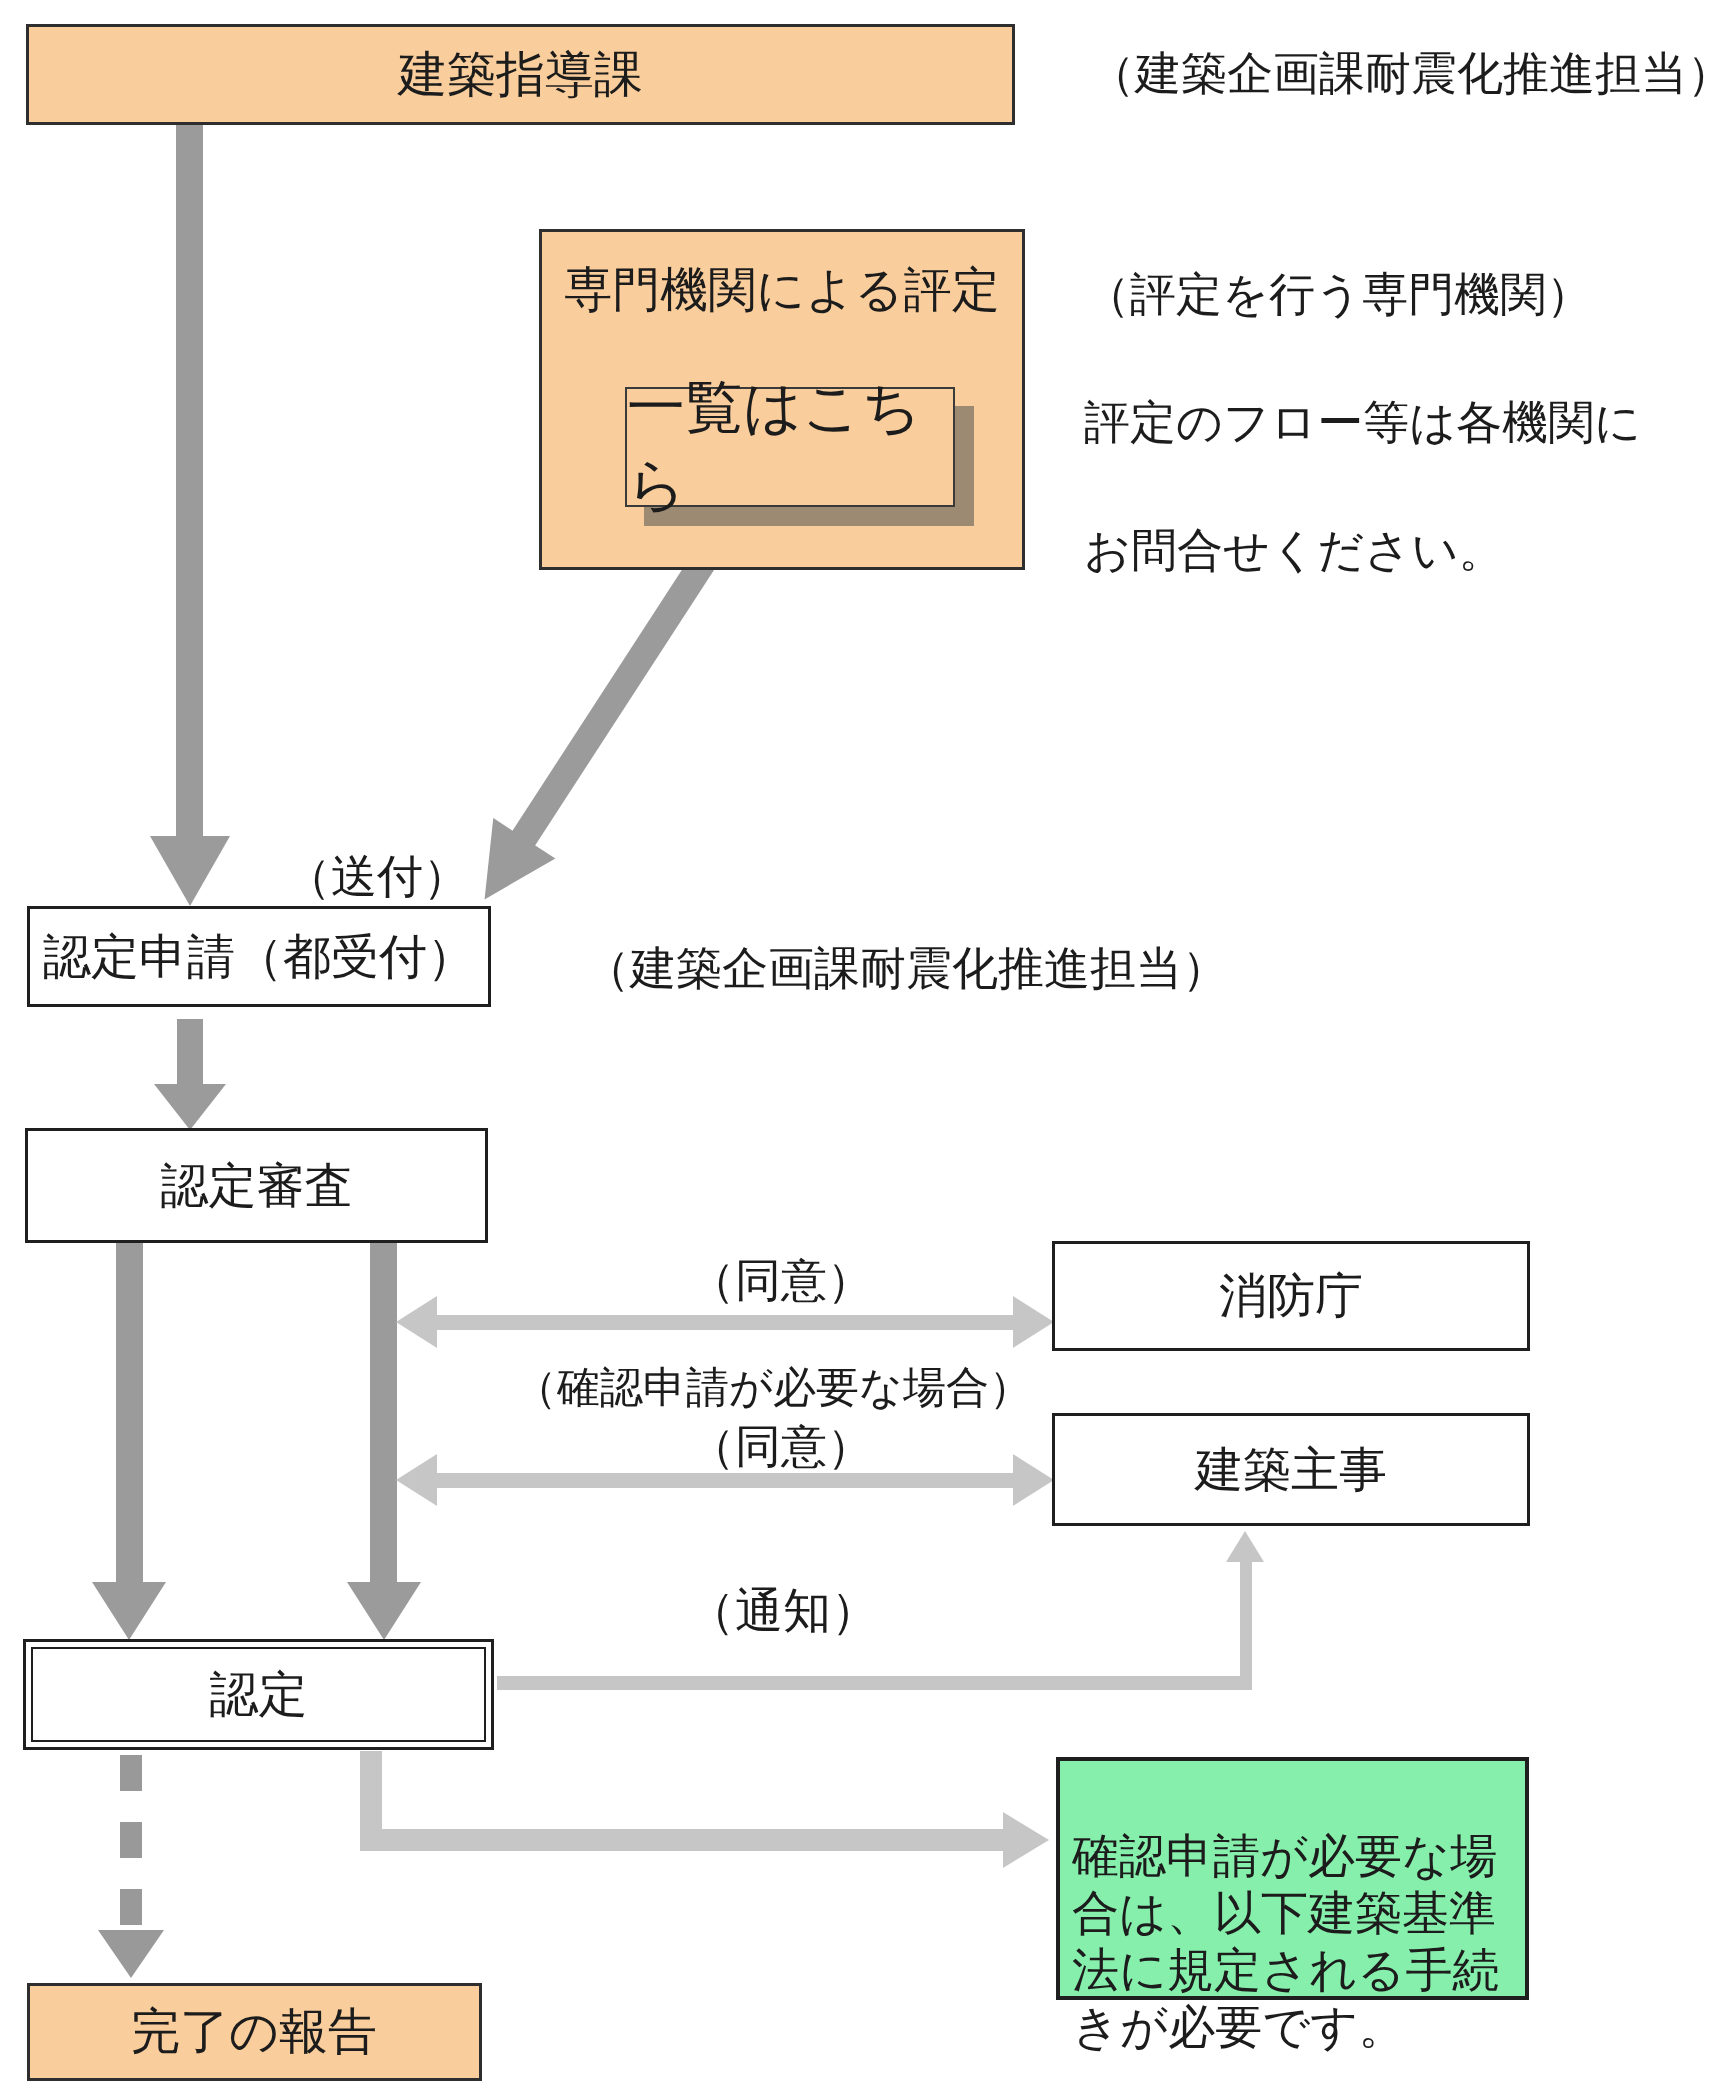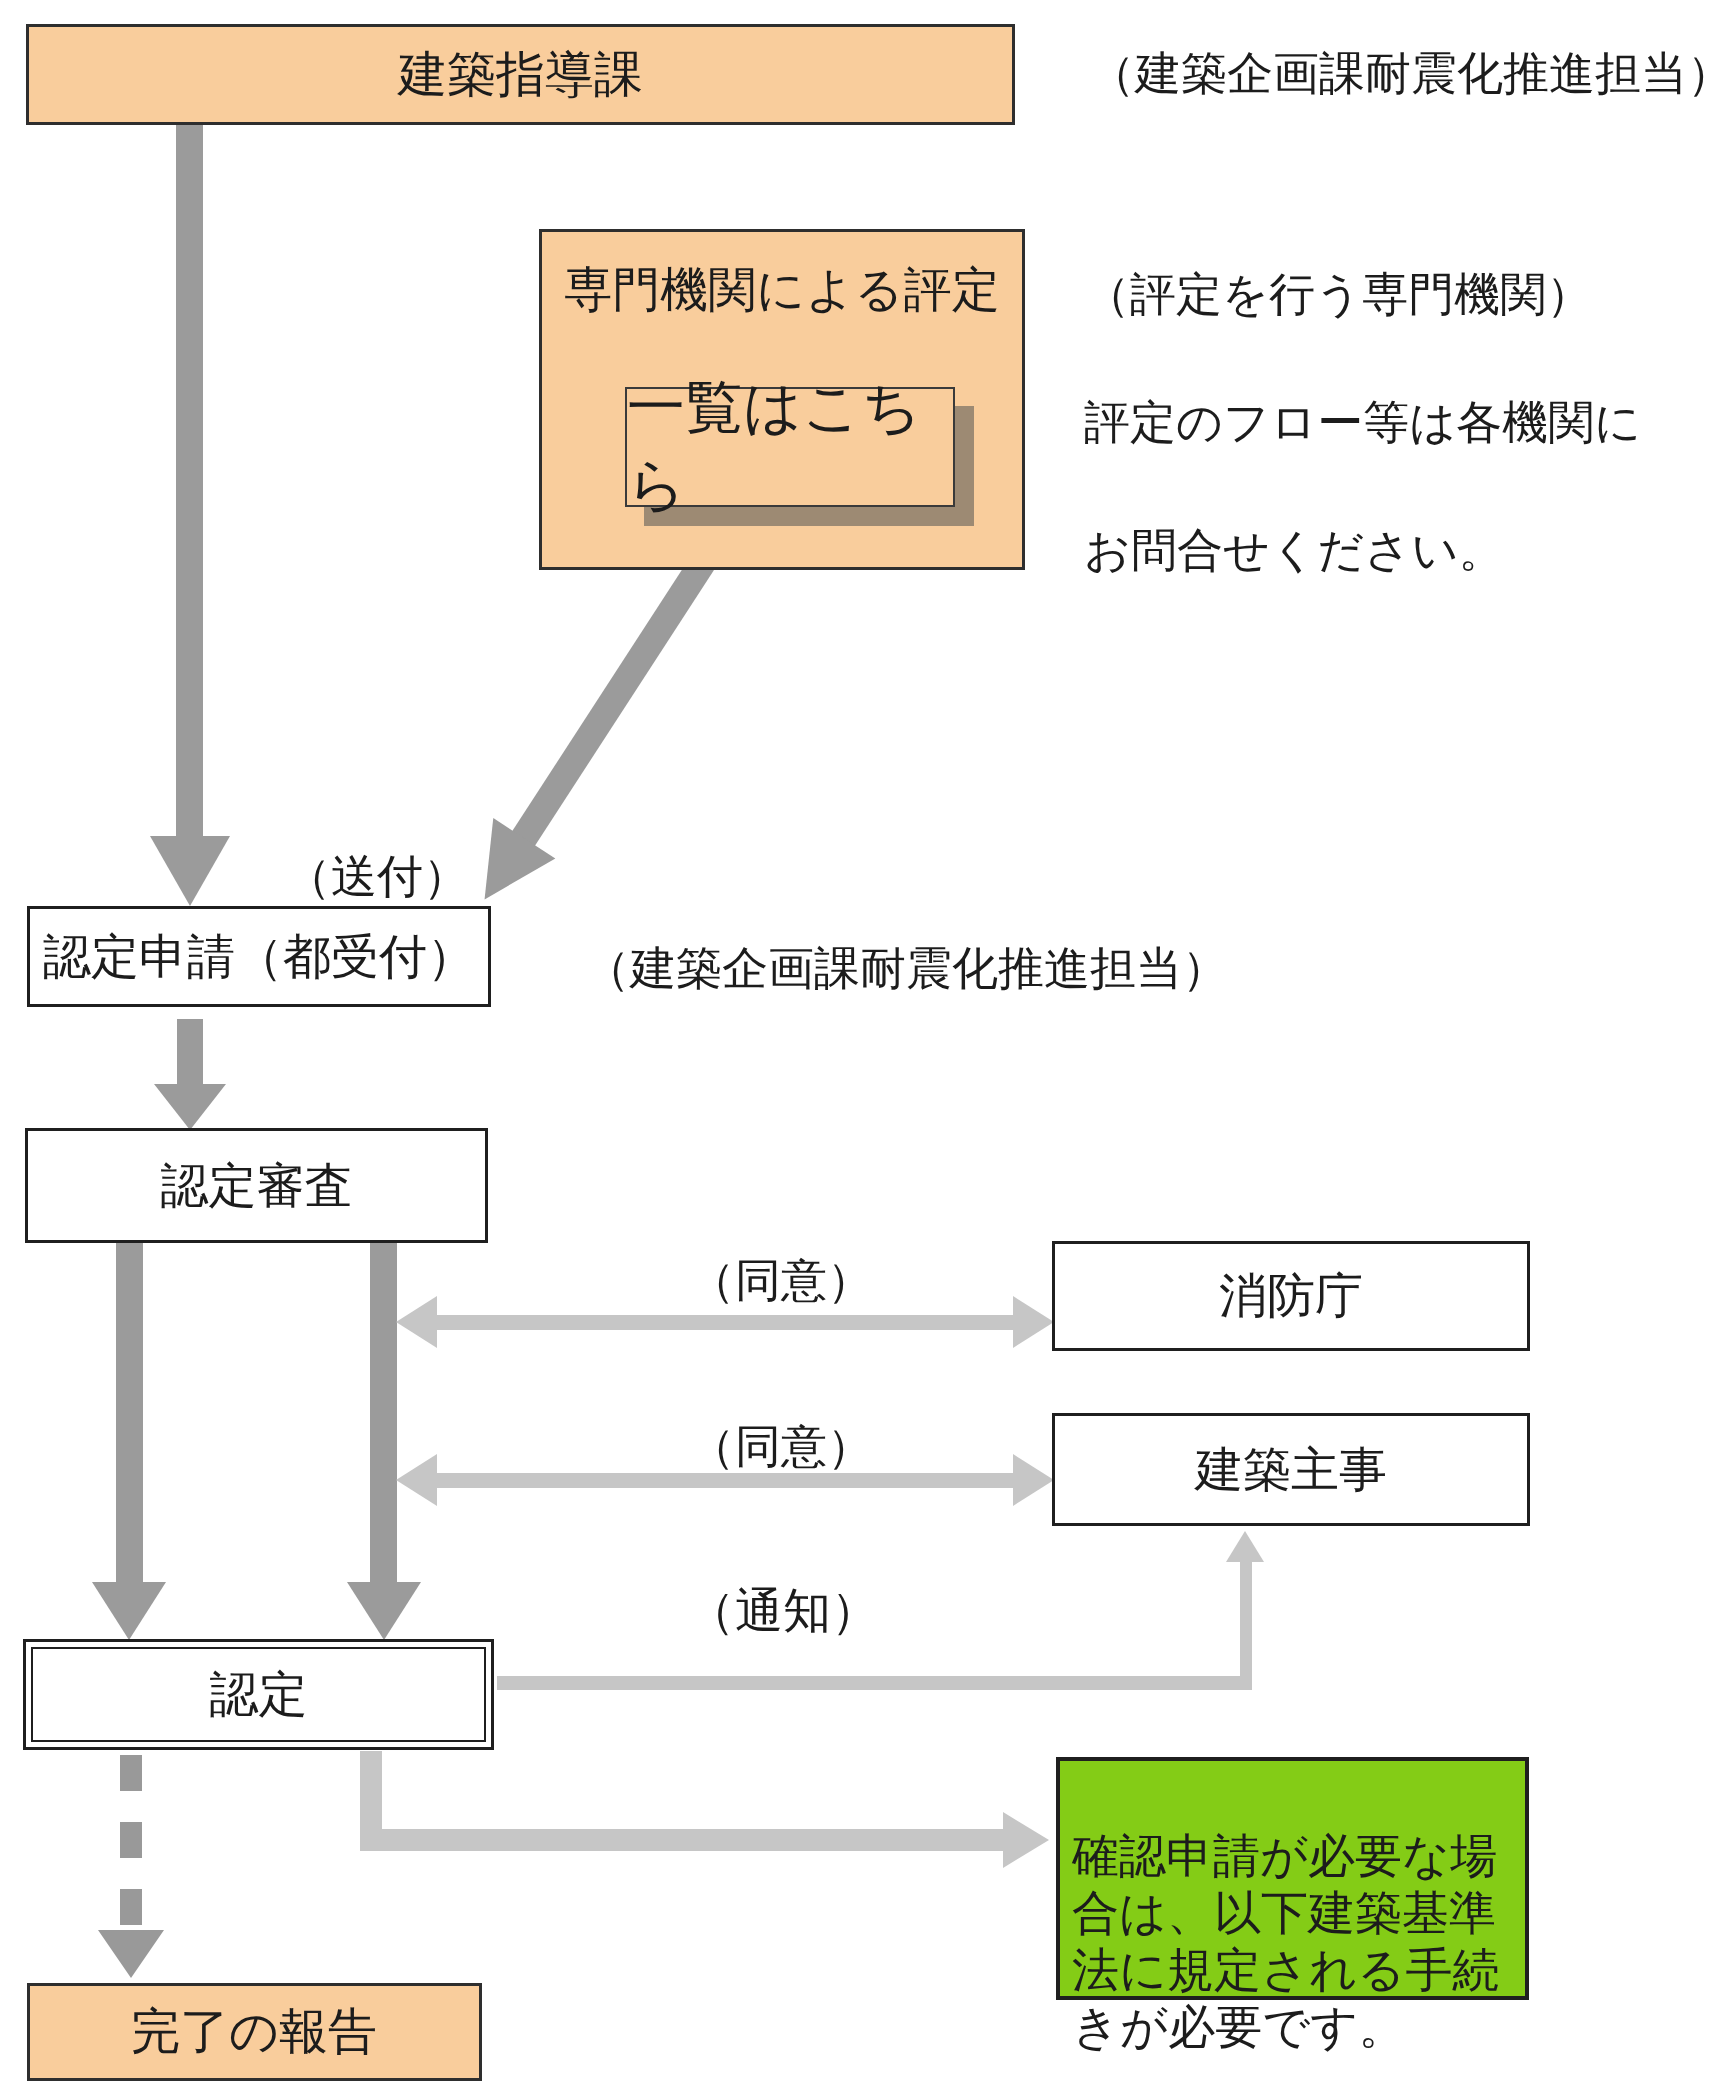--- a/index.html
+++ b/index.html
@@ -34,21 +34,21 @@
     border:3.4px solid #1f1f1f;
     z-index:3;
   }
   .dbox-inner{
     position:absolute;left:5.1px;top:5.1px;right:5.1px;bottom:5.1px;
     border:2.6px solid #1f1f1f;
     display:flex;align-items:center;justify-content:center;
     font-size:49px;
   }
   .notebox{
-    background:#84cc16;
+    background:#86efac;
     border:4.3px solid #1f1f1f;
     font-size:47px;
     line-height:57px;
     padding:8.6px 10.3px 8.6px 12px;
     white-space:pre-line;
     z-index:3;
   }
   .btn{
     background:#f9cd9c;
     border:2.6px solid #3a3a3a;
@@ -178,19 +178,20 @@
   <div class="abs lbl" style="left:1084px;top:392px;">評定のフロー等は各機関に</div>
   <div class="abs lbl" style="left:1084px;top:520px;">お問合せください。</div>
 
   <div class="abs lbl" style="left:285px;top:846px;">（送付）</div>
 
   <div class="abs lbl" style="left:584px;top:938px;">（建築企画課耐震化推進担当）</div>
 
 
   <div class="abs lbl" style="left:689px;top:1250px;">（同意）</div>
 
+  <div class="abs lbl" style="left:514px;top:1359px;font-size:43px;">（確認申請が必要な場合）</div>
 
   <div class="abs lbl" style="left:689px;top:1416px;">（同意）</div>
 
   <div class="abs lbl" style="left:687px;top:1579px;font-size:48px;">（通知）</div>
 
 </div>
 
 
 </body></html>

